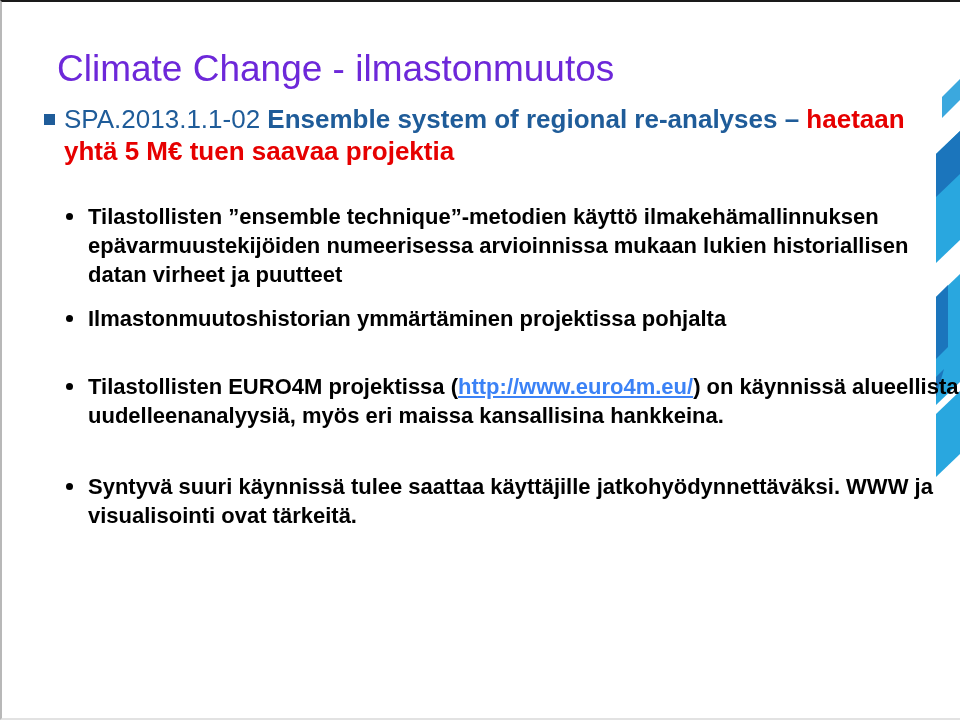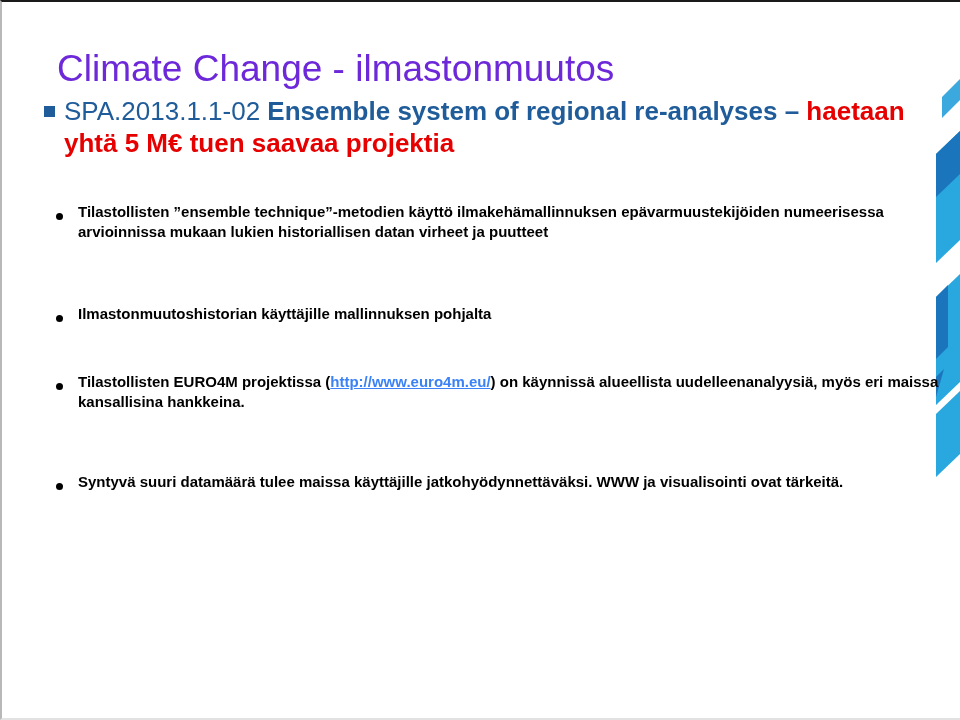--- a/index.html
+++ b/index.html
@@ -14,34 +14,34 @@
     border-bottom:2px solid #e2e2e2;
     overflow:hidden;
   }
   .slide-title{
     position:absolute;left:55px;top:22px;
     font-size:37px;font-weight:400;color:#6d28d9;
     white-space:nowrap;
     margin-top:24px;
   }
   .heading{
-    position:absolute;left:40px;top:94px;width:884px;
+    position:absolute;left:40px;top:102px;width:884px;
     font-size:26px;line-height:1.22;font-weight:700;
   }
   .heading .text{display:block;padding-left:22px;}
   .sq-bullet{
     position:absolute;left:2px;top:10px;
     width:11px;height:11px;background:#1F5C99;
   }
   .code-seg{font-weight:400;color:#1F5C99;}
   .bold-blue-seg{font-weight:700;color:#1F5C99;}
   .red-seg{font-weight:700;color:#E60000;}
   .sub{
-    position:absolute;left:52px;width:896px;
-    font-size:15px;line-height:1.32;font-weight:700;color:#000000;
+    position:absolute;left:62px;width:896px;
+    font-size:22px;line-height:1.32;font-weight:700;color:#000000;
   }
   .sub .text{display:block;padding-left:24px;}
   .dot-bullet{
     position:absolute;left:2px;top:11px;
     width:7px;height:7px;border-radius:50%;background:#000000;
   }
   .sub-1{top:200px;}
   .sub-2{top:302px;}
   .sub-3{top:370px;}
   .sub-4{top:470px;}
@@ -68,24 +68,24 @@
   <span class="text"><span class="code-seg">SPA.2013.1.1-02 </span><span class="bold-blue-seg">Ensemble system of regional re-analyses – </span><span class="red-seg">haetaan yhtä 5 M€ tuen saavaa projektia</span></span>
 </div>
 
 <div class="sub sub-1">
   <span class="dot-bullet"></span>
   <span class="text">Tilastollisten ”ensemble technique”-metodien käyttö ilmakehämallinnuksen epävarmuustekijöiden numeerisessa arvioinnissa mukaan lukien historiallisen datan virheet ja puutteet</span>
 </div>
 
 <div class="sub sub-2">
   <span class="dot-bullet"></span>
-  <span class="text">Ilmastonmuutoshistorian käyttäjille mallinnuksen pohjalta</span>
+  <span class="text">Ilmastonmuutoshistorian ymmärtäminen projektissa pohjalta</span>
 </div>
 
 <div class="sub sub-3">
   <span class="dot-bullet"></span>
   <span class="text"><span>Tilastollisten EURO4M projektissa (</span><a class="euro-link">http://www.euro4m.eu/</a><span>) on käynnissä alueellista uudelleenanalyysiä, myös eri maissa kansallisina hankkeina.</span></span>
 </div>
 
 <div class="sub sub-4">
   <span class="dot-bullet"></span>
-  <span class="text">Syntyvä suuri datamäärä tulee maissa käyttäjille jatkohyödynnettäväksi. WWW ja visualisointi ovat tärkeitä.</span>
+  <span class="text">Syntyvä suuri käynnissä tulee saattaa käyttäjille jatkohyödynnettäväksi. WWW ja visualisointi ovat tärkeitä.</span>
 </div>
 
 </body></html>

